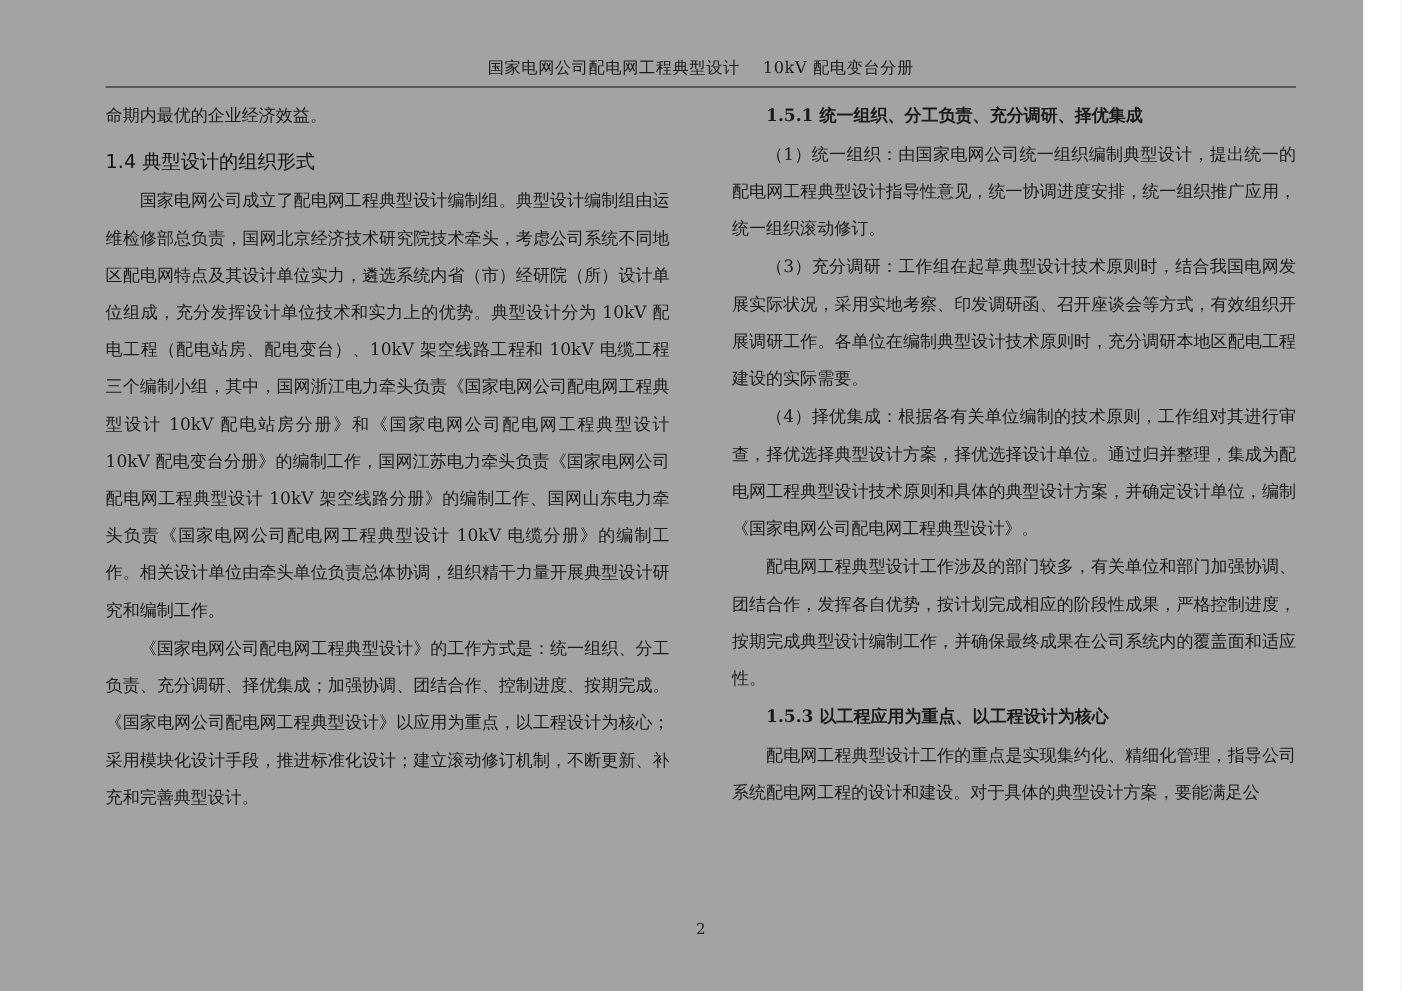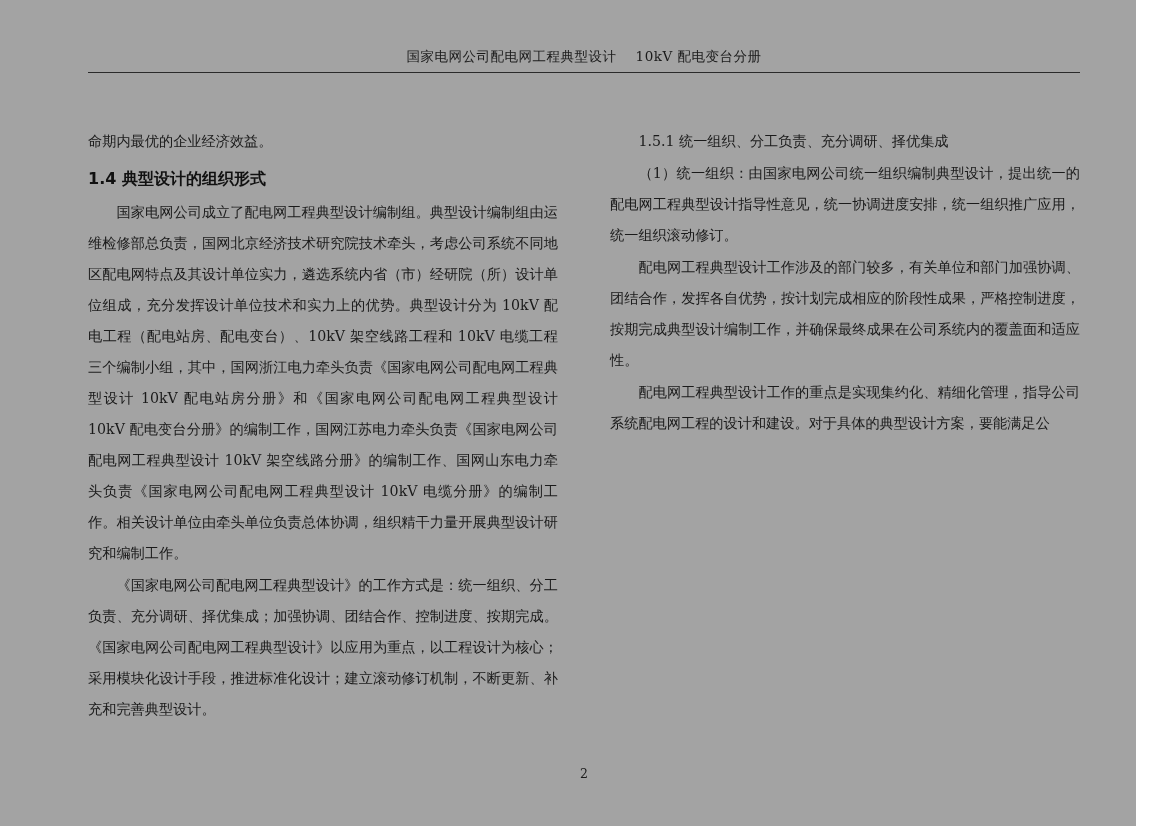--- a/index.html
+++ b/index.html
@@ -41,47 +41,47 @@
   .columns {
     position: absolute;
     top: 82px;
     left: 88px;
     width: 992px;
     display: flex;
     justify-content: space-between;
   }
   .col {
     width: 470px;
-    margin-top: 44px;
   }
   p {
     margin: 0 0 1px 0;
     font-size: 14.2px;
     line-height: 31px;
     text-align: justify;
     text-justify: inter-ideograph;
     text-indent: 2em;
     color: #1a1a1a;
   }
   p.noindent {
     text-indent: 0;
   }
   h2.heading {
     margin: 6px 0 2px 0;
     font-size: 16px;
     line-height: 32px;
-    font-weight: bold;
+    font-weight: normal;
     font-family: "DejaVu Sans", "Liberation Sans", sans-serif;
     text-indent: 0;
     color: #111111;
   }
   p.subheading {
     text-indent: 2em;
     font-size: 14.2px;
     line-height: 31px;
+    font-weight: bold;
   }
   .footer-page {
     position: absolute;
     top: 766px;
     left: 0;
     width: 1168px;
     text-align: center;
     font-size: 12.5px;
     color: #1a1a1a;
   }
@@ -101,23 +101,26 @@
 
       <h2 class="heading">1.4 典型设计的组织形式</h2>
       <p>国家电网公司成立了配电网工程典型设计编制组。典型设计编制组由运维检修部总负责，国网北京经济技术研究院技术牵头，考虑公司系统不同地区配电网特点及其设计单位实力，遴选系统内省（市）经研院（所）设计单位组成，充分发挥设计单位技术和实力上的优势。典型设计分为 10kV 配电工程（配电站房、配电变台）、10kV 架空线路工程和 10kV 电缆工程三个编制小组，其中，国网浙江电力牵头负责《国家电网公司配电网工程典型设计    10kV 配电站房分册》和《国家电网公司配电网工程典型设计    10kV 配电变台分册》的编制工作，国网江苏电力牵头负责《国家电网公司配电网工程典型设计    10kV 架空线路分册》的编制工作、国网山东电力牵头负责《国家电网公司配电网工程典型设计    10kV 电缆分册》的编制工作。相关设计单位由牵头单位负责总体协调，组织精干力量开展典型设计研究和编制工作。</p>
 
       <p>《国家电网公司配电网工程典型设计》的工作方式是：统一组织、分工负责、充分调研、择优集成；加强协调、团结合作、控制进度、按期完成。《国家电网公司配电网工程典型设计》以应用为重点，以工程设计为核心；采用模块化设计手段，推进标准化设计；建立滚动修订机制，不断更新、补充和完善典型设计。</p>
     </div>
 
     <div class="col">
       <p class="subheading">1.5.1    统一组织、分工负责、充分调研、择优集成</p>
       <p>（1）统一组织：由国家电网公司统一组织编制典型设计，提出统一的配电网工程典型设计指导性意见，统一协调进度安排，统一组织推广应用，统一组织滚动修订。</p>
+      <p>（3）充分调研：工作组在起草典型设计技术原则时，结合我国电网发展实际状况，采用实地考察、印发调研函、召开座谈会等方式，有效组织开展调研工作。各单位在编制典型设计技术原则时，充分调研本地区配电工程建设的实际需要。</p>
+      <p>（4）择优集成：根据各有关单位编制的技术原则，工作组对其进行审查，择优选择典型设计方案，择优选择设计单位。通过归并整理，集成为配电网工程典型设计技术原则和具体的典型设计方案，并确定设计单位，编制《国家电网公司配电网工程典型设计》。</p>
 
       <p>配电网工程典型设计工作涉及的部门较多，有关单位和部门加强协调、团结合作，发挥各自优势，按计划完成相应的阶段性成果，严格控制进度，按期完成典型设计编制工作，并确保最终成果在公司系统内的覆盖面和适应性。</p>
 
+      <p class="subheading">1.5.3 以工程应用为重点、以工程设计为核心</p>
       <p>配电网工程典型设计工作的重点是实现集约化、精细化管理，指导公司系统配电网工程的设计和建设。对于具体的典型设计方案，要能满足公</p>
     </div>
 
   </div>
 
   <div class="footer-page">2</div>
 
 </div>
 
 </body></html>

